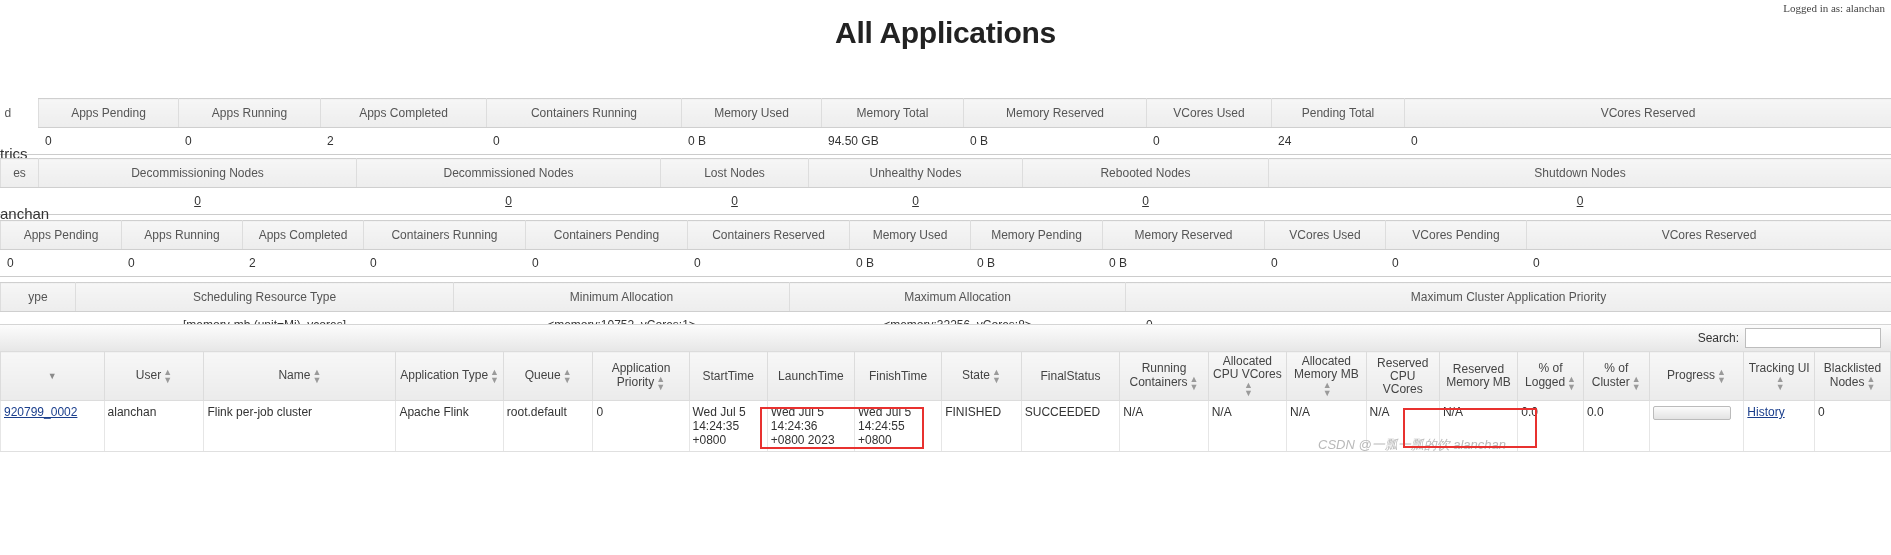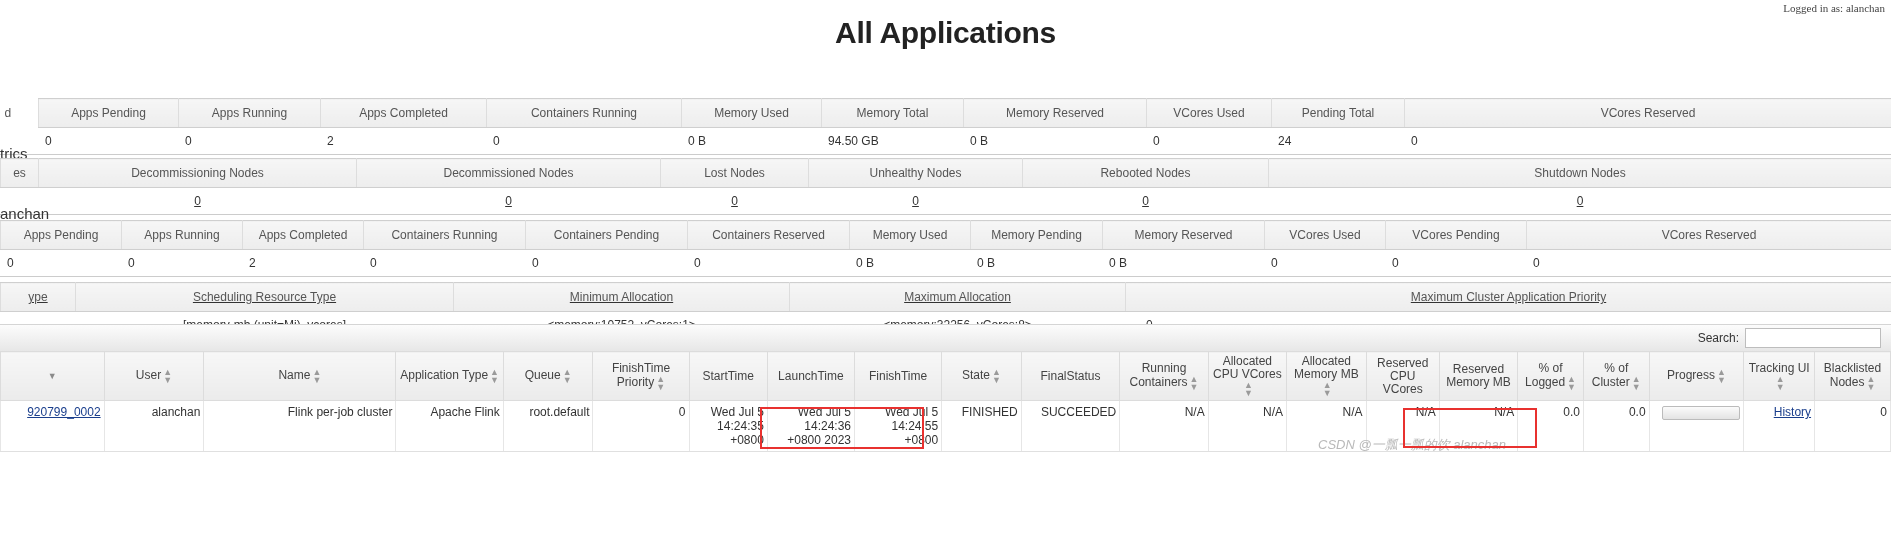--- a/index.html
+++ b/index.html
@@ -118,21 +118,21 @@
   }
   table.apps td{
     border-left:1px solid #e6e6e6;
     border-right:1px solid #e6e6e6;
     border-bottom:1px solid #e0e0e0;
     padding:4px 3px;
     color:#333;
     vertical-align:top;
     font-size:12px;
     line-height:14px;
-    text-align:right;
+    text-align:left;
   }
   td.l{text-align:left;}
   a.app-link{color:#1a3e8c;text-decoration:underline;}
   .sort-ico{color:#9a9a9a;font-size:9px;display:inline-block;line-height:8px;vertical-align:middle;margin-left:2px;}
   .sort-ico b{display:block;}
   .filter-ico{color:#8a8a8a;font-size:9px;}
 
   .progbar{
     display:inline-block;
     width:76px;height:12px;
@@ -296,21 +296,21 @@
         <td class="num">0 B</td>
         <td class="num">0 B</td>
         <td class="num">0</td>
         <td class="num">0</td>
         <td class="num">0</td>
       </tr>
     </tbody>
   </table>
 </div>
 
-<div class="metrics-wrap" style="top:282px;text-decoration:underline;">
+<div class="metrics-wrap" style="top:282px;">
   <table class="metrics">
     <colgroup>
       <col style="width:75px">
         <col style="width:378px">
         <col style="width:336px">
         <col style="width:336px">
         <col style="width:766px">
     </colgroup>
     <thead>
       <tr>
@@ -365,21 +365,21 @@
         <col style="width:56px">
       <col style="width:60px">
     </colgroup>
     <thead>
       <tr>
         <th><span class="filter-ico">▼</span></th>
         <th><span>User</span><span class="sort-ico"><b>▲</b><b>▼</b></span></th>
         <th><span>Name</span><span class="sort-ico"><b>▲</b><b>▼</b></span></th>
         <th><span>Application Type</span><span class="sort-ico"><b>▲</b><b>▼</b></span></th>
         <th><span>Queue</span><span class="sort-ico"><b>▲</b><b>▼</b></span></th>
-        <th><span>FinishTime Priority</span><span class="sort-ico"><b>▲</b><b>▼</b></span></th>
+        <th><span>Application Priority</span><span class="sort-ico"><b>▲</b><b>▼</b></span></th>
         <th><span>StartTime</span></th>
         <th><span>LaunchTime</span></th>
         <th><span>FinishTime</span></th>
         <th><span>State</span><span class="sort-ico"><b>▲</b><b>▼</b></span></th>
         <th><span>FinalStatus</span></th>
         <th><span>Running Containers</span><span class="sort-ico"><b>▲</b><b>▼</b></span></th>
         <th><span>Allocated CPU VCores</span><span class="sort-ico"><b>▲</b><b>▼</b></span></th>
         <th><span>Allocated Memory MB</span><span class="sort-ico"><b>▲</b><b>▼</b></span></th>
         <th><span>Reserved CPU VCores</span></th>
         <th><span>Reserved Memory MB</span></th>

